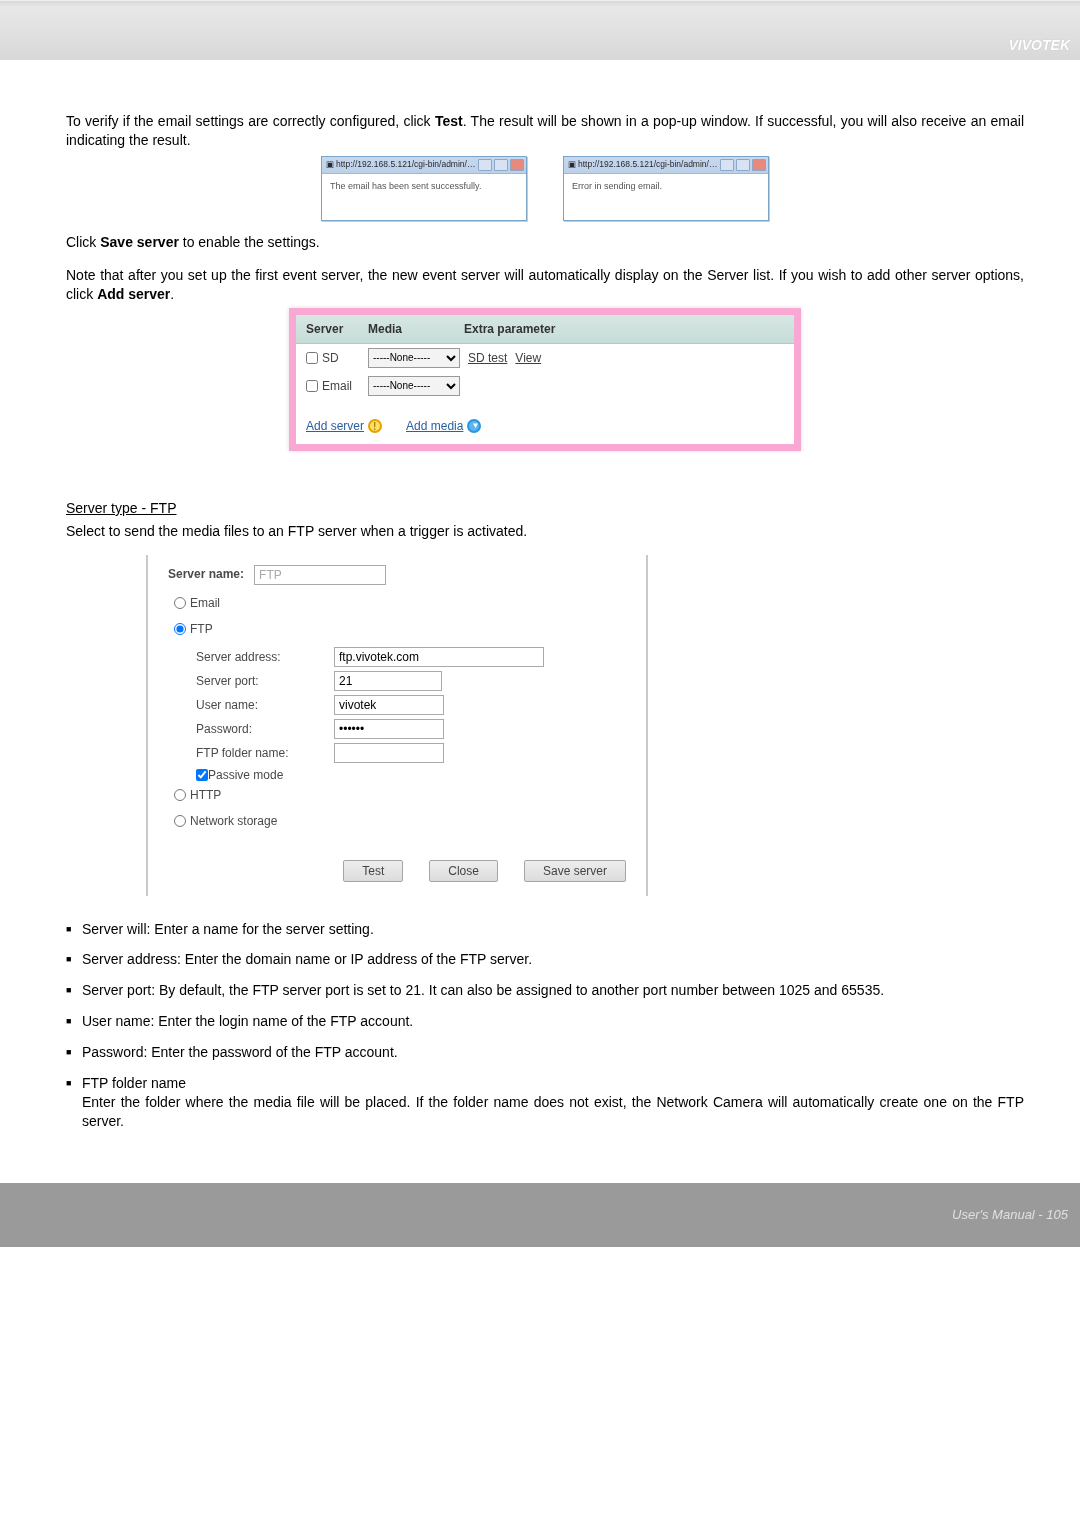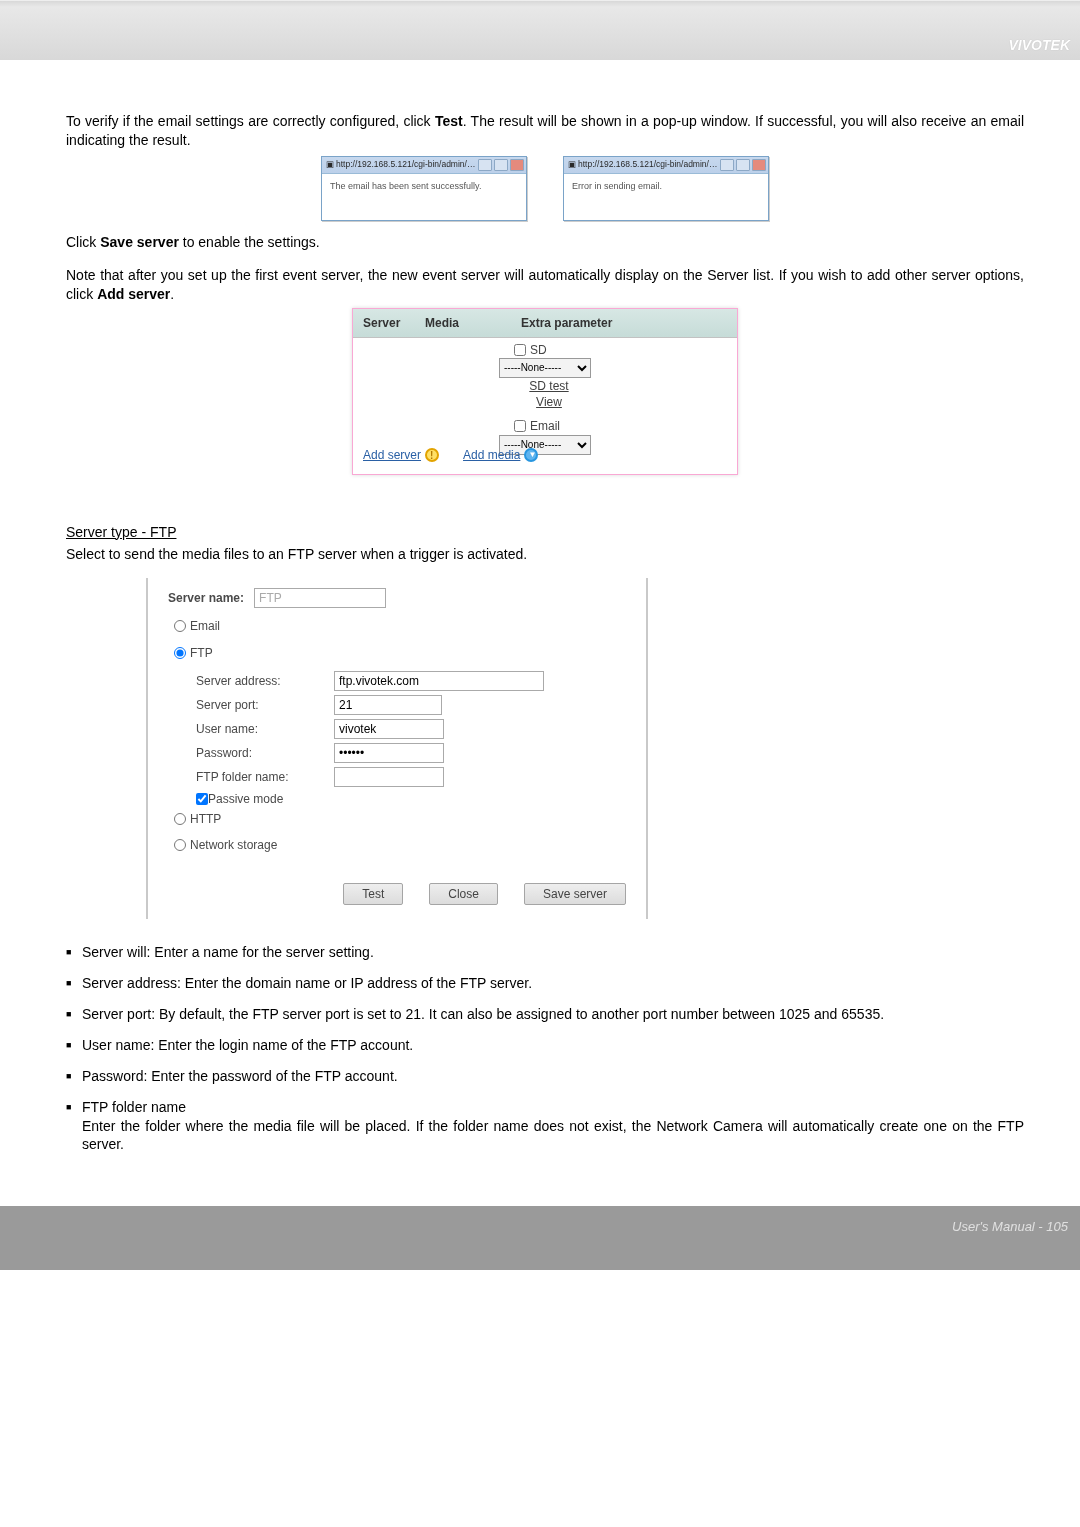--- a/index.html
+++ b/index.html
@@ -10,26 +10,26 @@
 .content p { margin-bottom: 4px; }
 .justify { text-align: justify; }
 .bold { font-weight: bold; }
 .popups { display: flex; gap: 36px; justify-content: center; margin: 6px auto 12px; }
 .popup { border: 1px solid #7aa3c8; width: 206px; font-size: 9px; box-shadow: 1px 1px 0 rgba(0,0,0,.2); }
 .popup-title { background: linear-gradient(#c7d8ee,#bcd0ea); display: flex; align-items: center; padding: 2px 2px 2px 4px; border-bottom: 1px solid #9abbd7; color: #2a2a2a; font-size: 8.5px; gap: 2px; }
 .popup-title .pt { flex: 1; overflow: hidden; white-space: nowrap; text-overflow: ellipsis; }
 .wbtn { width: 14px; height: 12px; background: #d7e3f2; border: 1px solid #8ca8c6; border-radius: 1px; display: inline-block; }
 .wbtn.close { background: #e58a7d; }
 .popup-body { padding: 6px 8px 28px 8px; background: #fff; color: #555; }
-.server-table-wrap { width: 386px; margin: 4px auto 28px; box-shadow: 0 0 4px rgba(0,0,0,.15); border: 1px solid #f9a8d4; padding-bottom: 15px; position: relative; }
+.server-table-wrap { width: 512px; margin: 4px auto 28px; box-shadow: 0 0 4px rgba(0,0,0,.15); border: 7px solid #f9a8d4; padding-bottom: 44px; position: relative; }
 .server-table-head { background: linear-gradient(#d7e7e4,#c6dcd8); padding: 6px 10px; font-weight: bold; font-size: 12px; display: flex; border-bottom: 1px solid #c2c2c2; color: #333; }
 .server-table-head span:nth-child(1){ width: 62px; }
 .server-table-head span:nth-child(2){ width: 96px; }
 .server-table-head span:nth-child(3){ width: 152px; }
-.stb-row { display: flex; align-items: center; padding: 4px 10px; font-size: 12px; color: #444; flex-direction: column; }
+.stb-row { display: flex; align-items: center; padding: 4px 10px; font-size: 12px; color: #444; }
 .stb-row .rk-cb { width: 62px; display: flex; align-items: center; gap: 4px; }
 .stb-row .rk-cb input { width: 12px; height:12px; }
 .stb-sel { width: 92px; height: 20px; font-size: 10px; border: 1px solid #999; background: #f3f3f3; }
 .stb-link { color: #404040; text-decoration: underline; font-size: 12px; margin-left: 8px; }
 .stb-actions { position: absolute; left: 10px; bottom: 10px; display: flex; align-items: center; gap: 24px; }
 .stb-actions a { color: #2a60a5; text-decoration: underline; font-size: 12px; display: flex; align-items: center; gap: 4px; }
 .act-icon { width: 14px; height: 14px; border-radius: 50%; display: inline-block; border: 2px solid; position: relative; }
 .act-icon.add { border-color: #e2a300; background: #ffe066; }
 .act-icon.add::after { content:"!"; position:absolute; left:3px; top:-1px; color:#b37a00; font-weight:bold; font-size:10px; }
 .act-icon.media { border-color: #2896e0; background:#5fb4ef; }
@@ -44,21 +44,21 @@
 .ftp-form { margin-left: 28px; }
 .ftp-form .frow { display: flex; align-items: center; margin-bottom: 4px; }
 .ftp-form .frow .flabel { width: 138px; }
 .ftp-panel .section-label { font-weight: bold; margin-bottom: 8px; display: block; }
 .ftp-panel .btns { display: flex; gap: 26px; justify-content: flex-end; margin-top: 30px; }
 .ftp-panel .btns button { background: linear-gradient(#eee,#dcdcdc); border: 1px solid #a5a5a5; height: 22px; padding: 0 18px; font-size: 12px; color: #444; border-radius: 2px; }
 ul.bullets { list-style: none; margin-top: 8px; }
 ul.bullets li { position: relative; padding-left: 16px; margin-bottom: 12px; }
 ul.bullets li::before { content:"■"; position: absolute; left: 0; top: 3px; font-size: 9px; }
 .footer { background: #9a9a9a; height: 64px; position: relative; }
-.footer-text { position: absolute; right: 12px; top: 13px; color: #e0e0e0; font-style: italic; font-size: 13px; }
+.footer-text { position: absolute; right: 12px; top: 24px; color: #e0e0e0; font-style: italic; font-size: 13px; }
 .spacer { height: 20px; }
 </style>
 </head>
 <body>
 
 <div class="header">
   <span class="header-text">VIVOTEK</span>
 </div>
 
 <div class="content">

